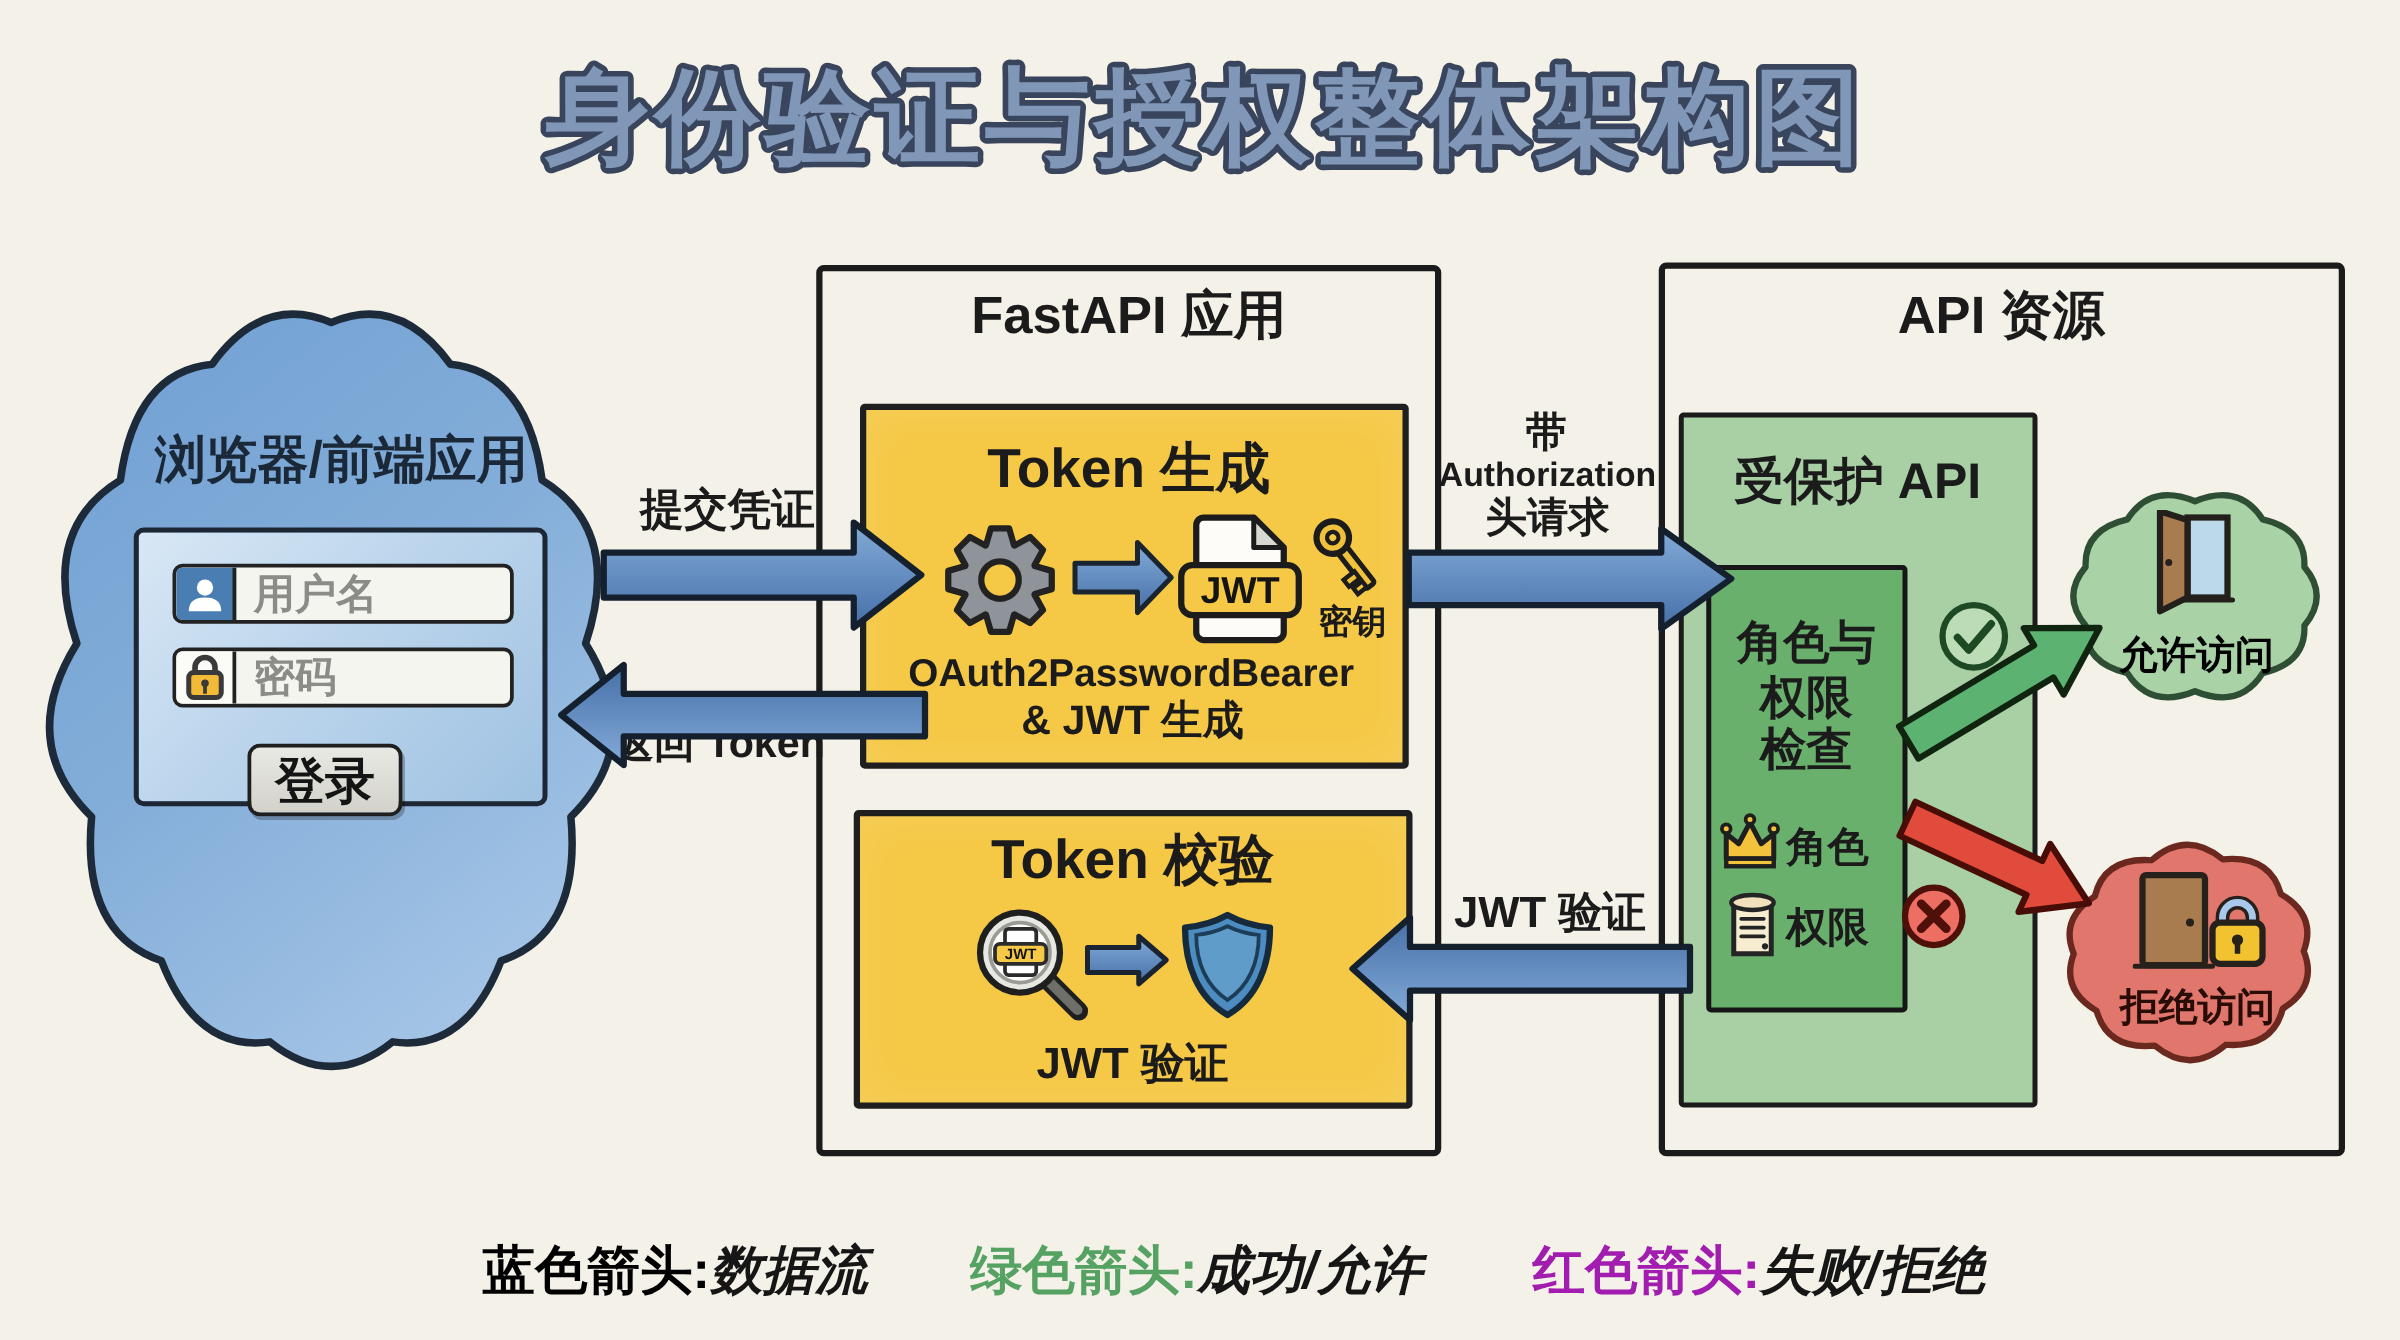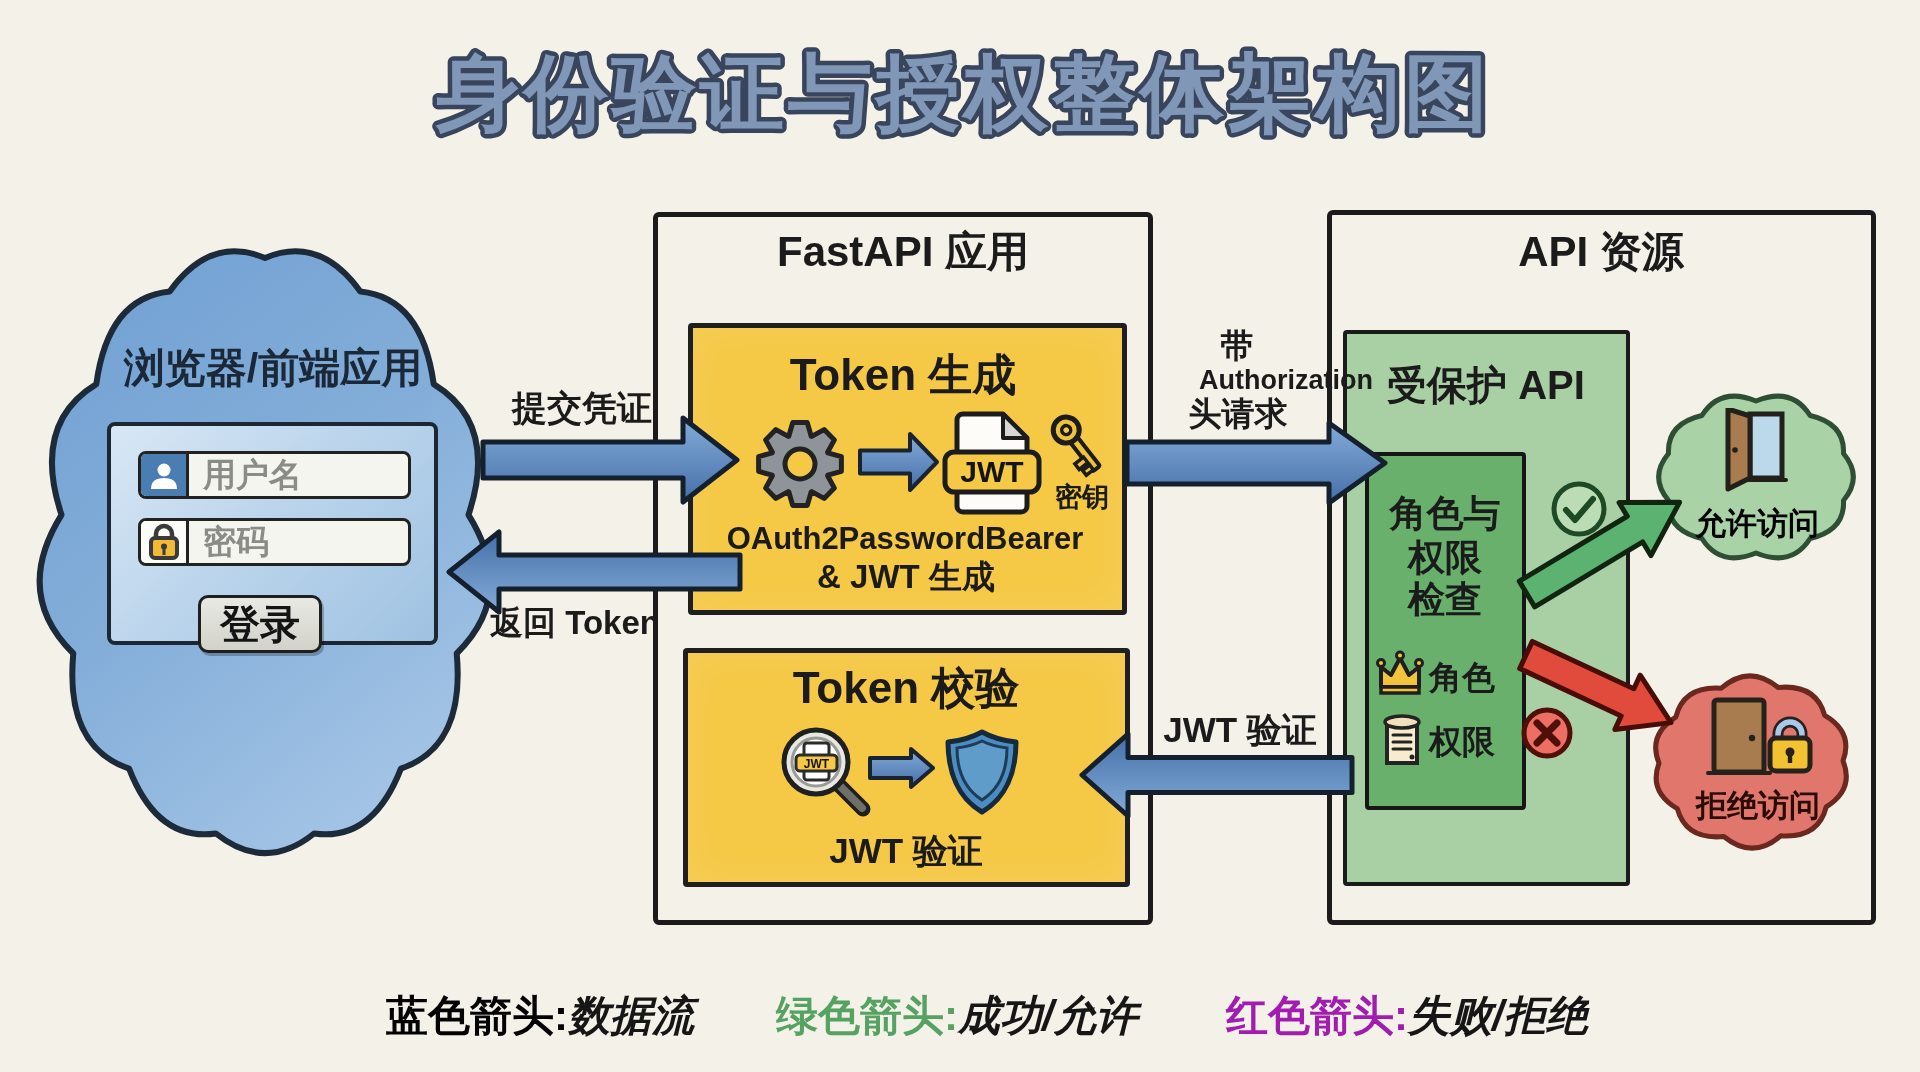--- a/index.html
+++ b/index.html
@@ -192,23 +192,23 @@
   <div class="lbl" style="left:1601px;top:252px;font-size:42px;">API 资源</div>
   <div class="lbl" style="left:1445px;top:514px;font-size:37px;">角色与</div>
   <div class="lbl" style="left:1445px;top:558px;font-size:37px;">权限</div>
   <div class="lbl" style="left:1445px;top:600px;font-size:37px;">检查</div>
   <div class="lbl" style="left:1462px;top:678px;font-size:33px;">角色</div>
   <div class="lbl" style="left:1462px;top:742px;font-size:33px;">权限</div>
   <div class="lbl" style="left:1757px;top:524px;font-size:31px;color:#000000;">允许访问</div>
   <div class="lbl" style="left:1758px;top:806px;font-size:31px;color:#2a0c06;">拒绝访问</div>
 
   <div class="lbl" style="left:582px;top:408px;font-size:35px;">提交凭证</div>
-  <div class="lbl" style="left:575px;top:623px;font-size:33px;text-align:right;">返回 Token</div>
+  <div class="lbl" style="left:575px;top:595px;font-size:33px;text-align:right;">返回 Token</div>
   <div class="lbl" style="left:1237px;top:346px;font-size:33px;">带</div>
-  <div class="lbl" style="left:1238px;top:380px;font-size:27px;margin-left:48px;">Authorization</div>
+  <div class="lbl" style="left:1238px;top:380px;font-size:27px;">Authorization</div>
   <div class="lbl" style="left:1238px;top:414px;font-size:33px;">头请求</div>
   <div class="lbl" style="left:1240px;top:730px;font-size:35px;">JWT 验证</div>
 
   <div class="legend-item" style="left:386px;">
     <span style="color: #000000;">蓝色箭头:</span><span class="val">数据流</span>
   </div>
   <div class="legend-item" style="left:776px;">
     <span style="color: rgb(85, 162, 99);">绿色箭头:</span><span class="val">成功/允许</span>
   </div>
   <div class="legend-item" style="left:1226px;">

